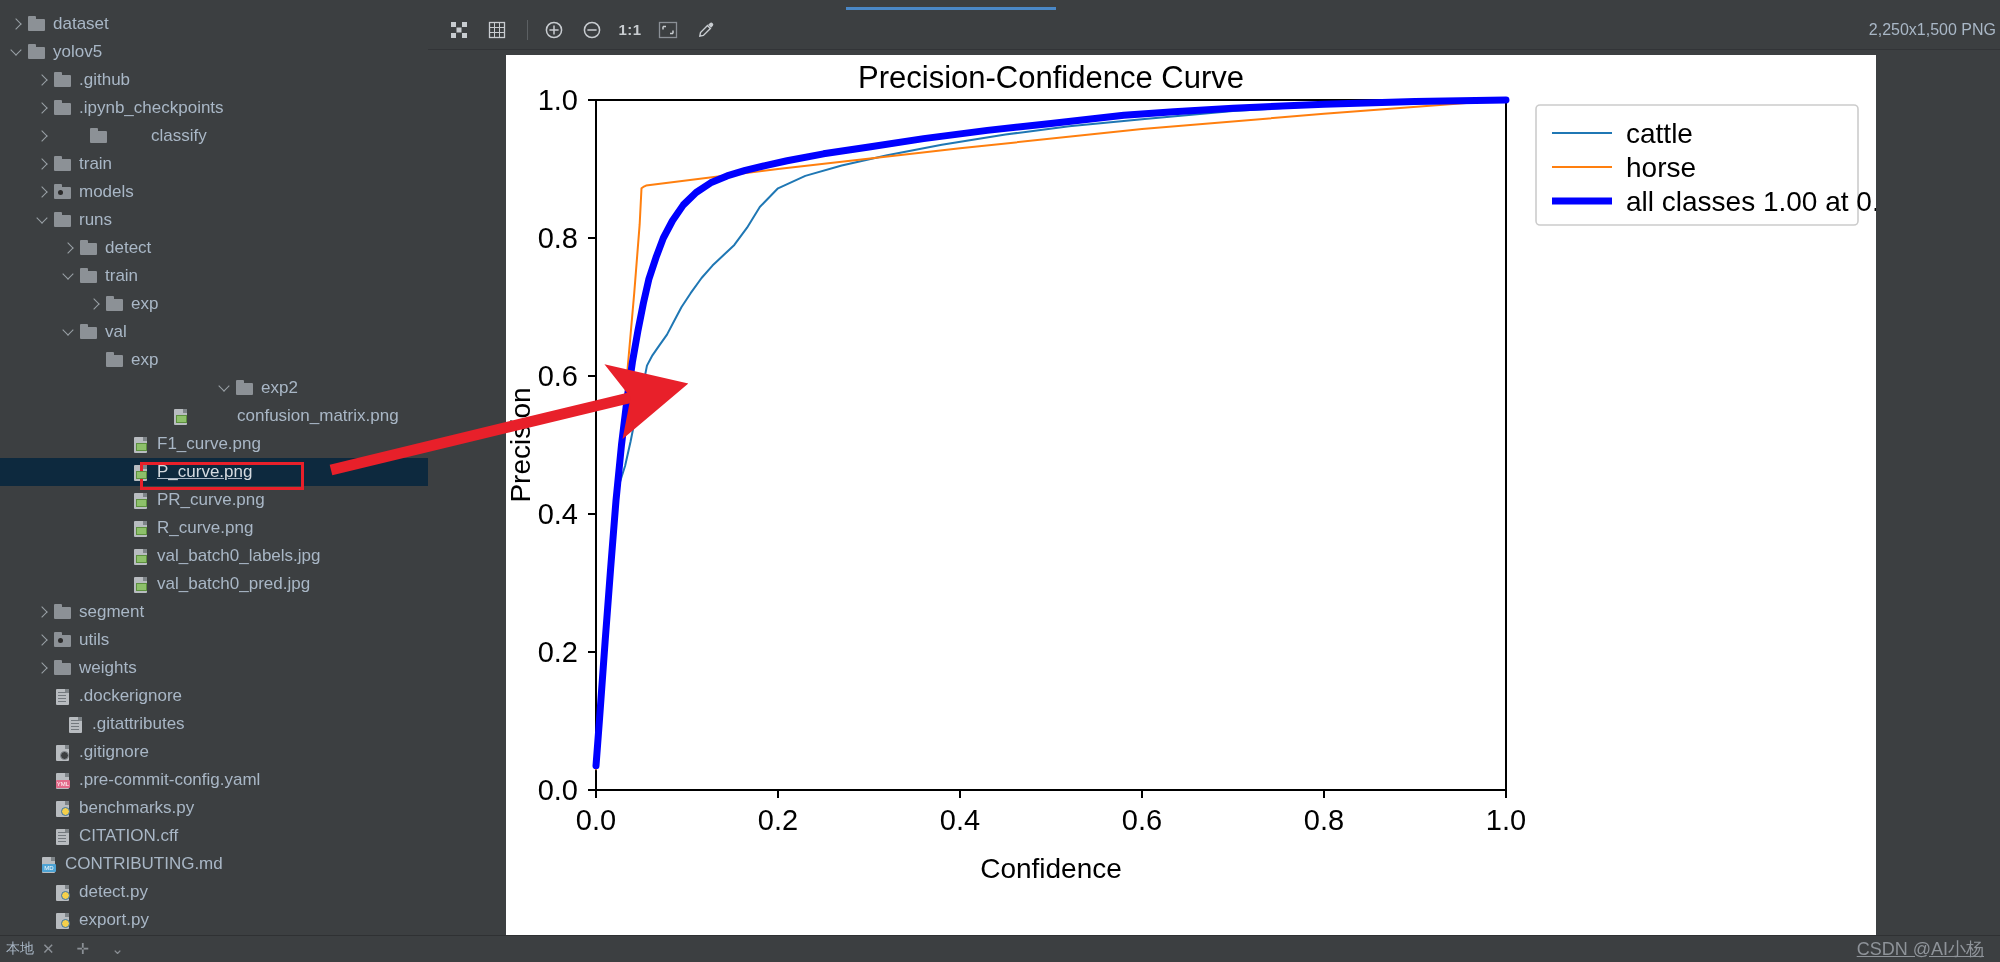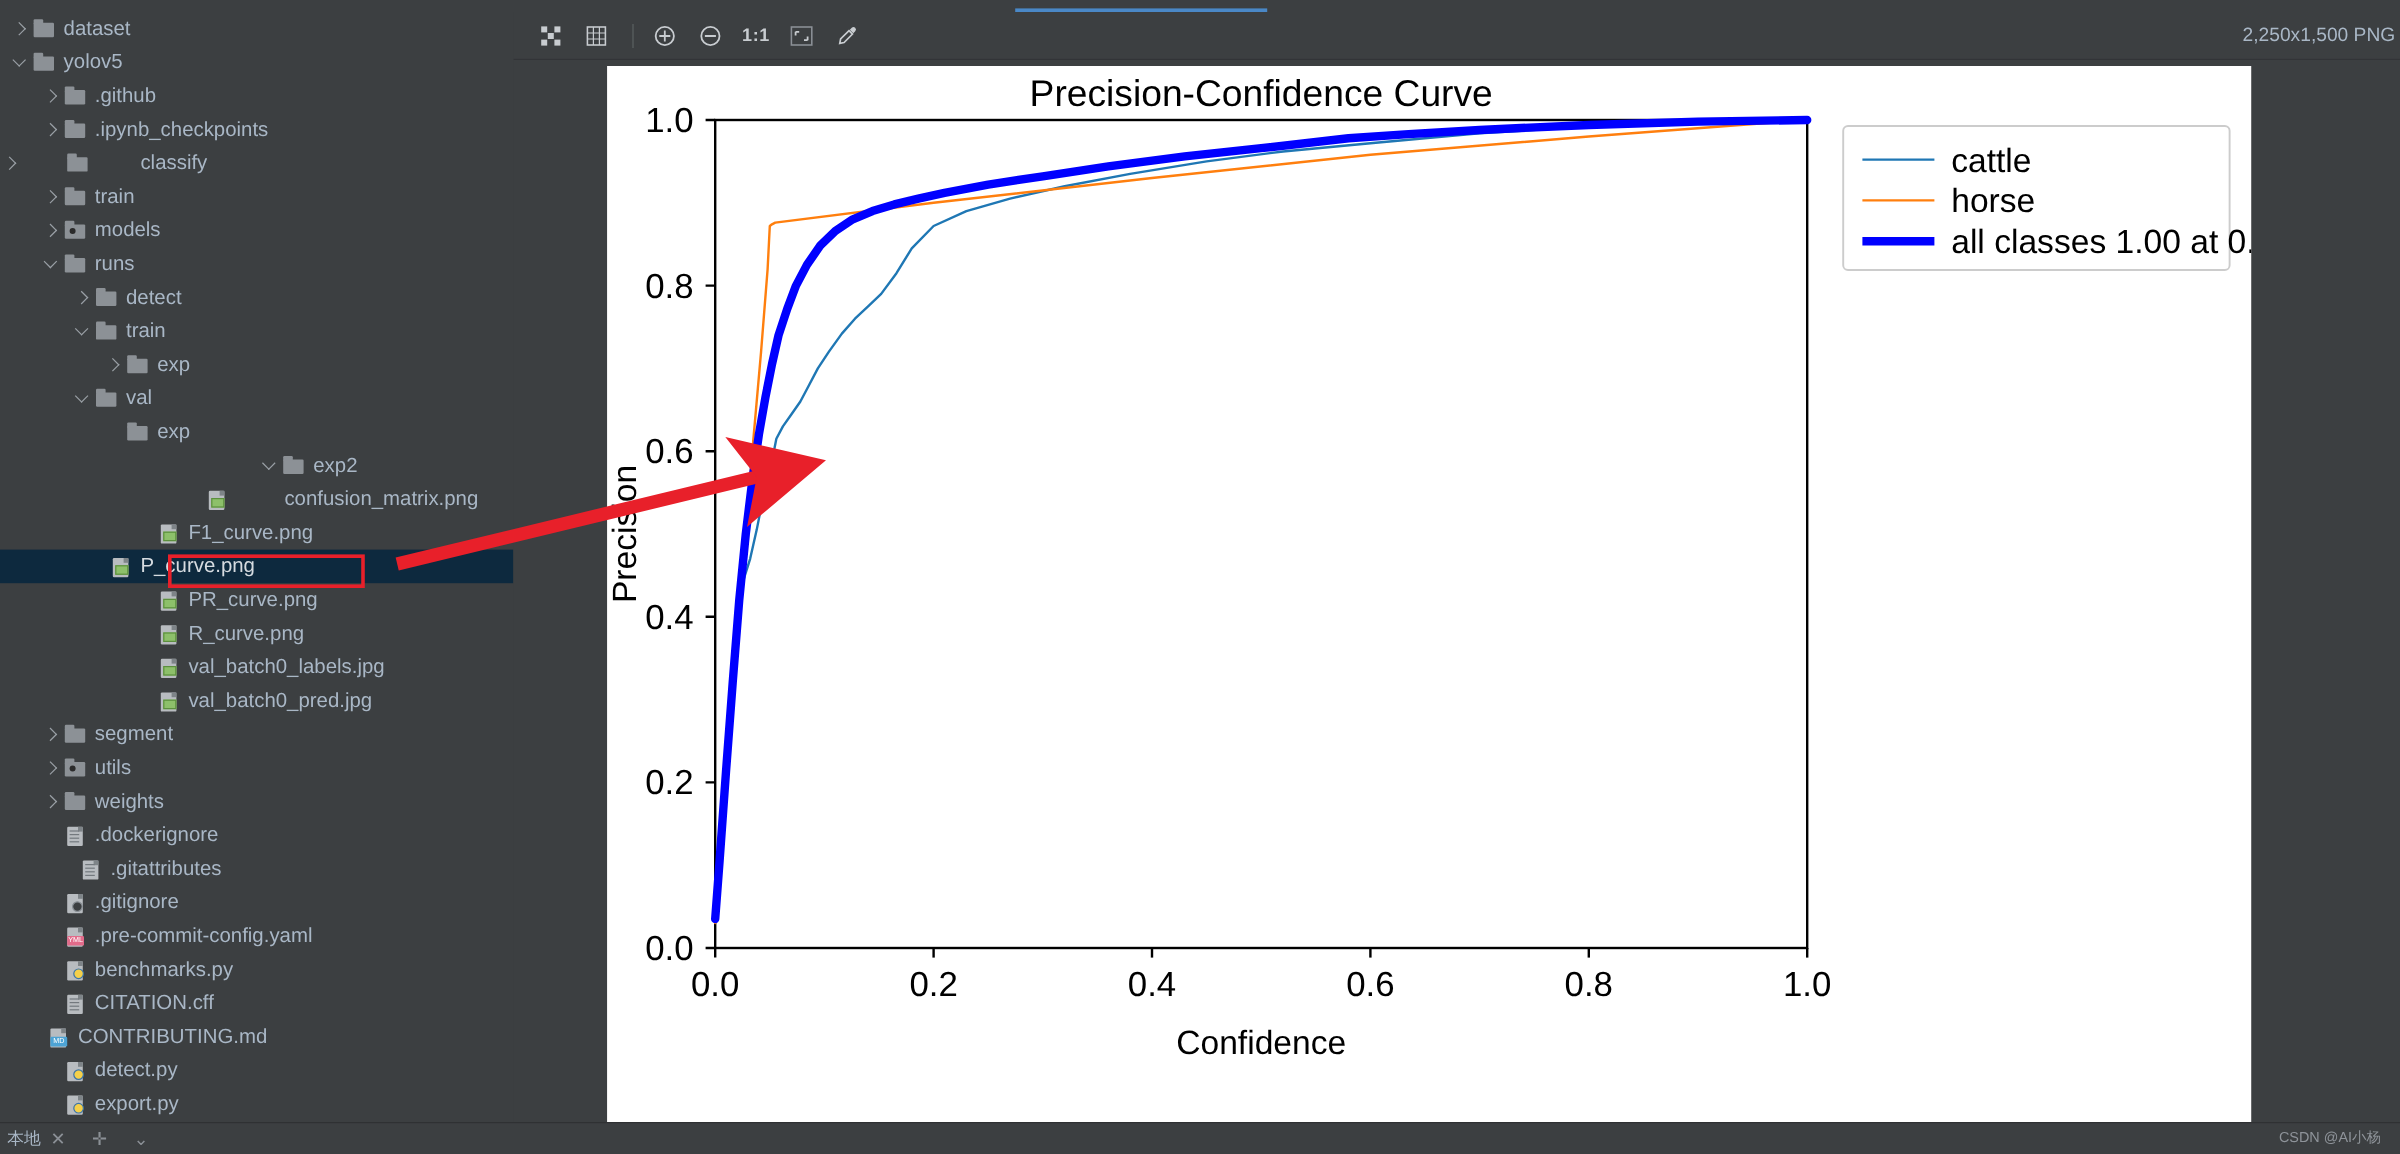--- a/index.html
+++ b/index.html
@@ -154,21 +154,21 @@
     display: flex; align-items: center; padding-left: 6px;
   }
   .sb-item {
     display: flex; align-items: center; font-size: 14px; color: #a9b7c6;
     margin-right: 14px; white-space: nowrap; justify-content: flex-end;
   }
   .sb-x, .sb-plus, .sb-chev { color: #8b9096; font-size: 15px; margin-left: 8px; }
   .watermark {
     position: absolute; right: 16px; top: 935px; height: 27px;
     display: flex; align-items: center;
-    font-size: 12px; color: #8e9399; white-space: nowrap;
+    font-size: 18px; color: #8e9399; white-space: nowrap; text-decoration: underline;
   }
 </style>
 </head>
 <body>
 
 <div id="root">
 
   <div class="tabstrip">
     <div class="active-underline"></div>
   </div>
@@ -188,21 +188,21 @@
         <div class="tree-row" style="padding-left: 34px;">
           <span class="chev right"></span>
           <span class="ico folder"></span>
           <span class="tree-label">.github</span>
         </div>
         <div class="tree-row" style="padding-left: 34px;">
           <span class="chev right"></span>
           <span class="ico folder"></span>
           <span class="tree-label">.ipynb_checkpoints</span>
         </div>
-        <div class="tree-row" style=" gap: 36px;">
+        <div class="tree-row" style="padding-left: 34px; gap: 36px;">
           <span class="chev right"></span>
           <span class="ico folder"></span>
           <span class="tree-label">classify</span>
         </div>
         <div class="tree-row" style="padding-left: 34px;">
           <span class="chev right"></span>
           <span class="ico folder"></span>
           <span class="tree-label">train</span>
         </div>
         <div class="tree-row" style="padding-left: 34px;">
@@ -254,21 +254,21 @@
           </span>
           <span class="tree-label">confusion_matrix.png</span>
         </div>
         <div class="tree-row" style="padding-left: 112px;">
           <span class="chev none"></span>
           <span class="ico file">
             <span class="imgchip"></span>
           </span>
           <span class="tree-label">F1_curve.png</span>
         </div>
-        <div class="tree-row selected" style="padding-left: 72px;">
+        <div class="tree-row selected" style="padding-left: 112px; text-decoration: underline;">
           <span class="chev none"></span>
           <span class="ico file">
             <span class="imgchip"></span>
           </span>
           <span class="tree-label">P_curve.png</span>
         </div>
         <div class="tree-row" style="padding-left: 112px;">
           <span class="chev none"></span>
           <span class="ico file">
             <span class="imgchip"></span>

